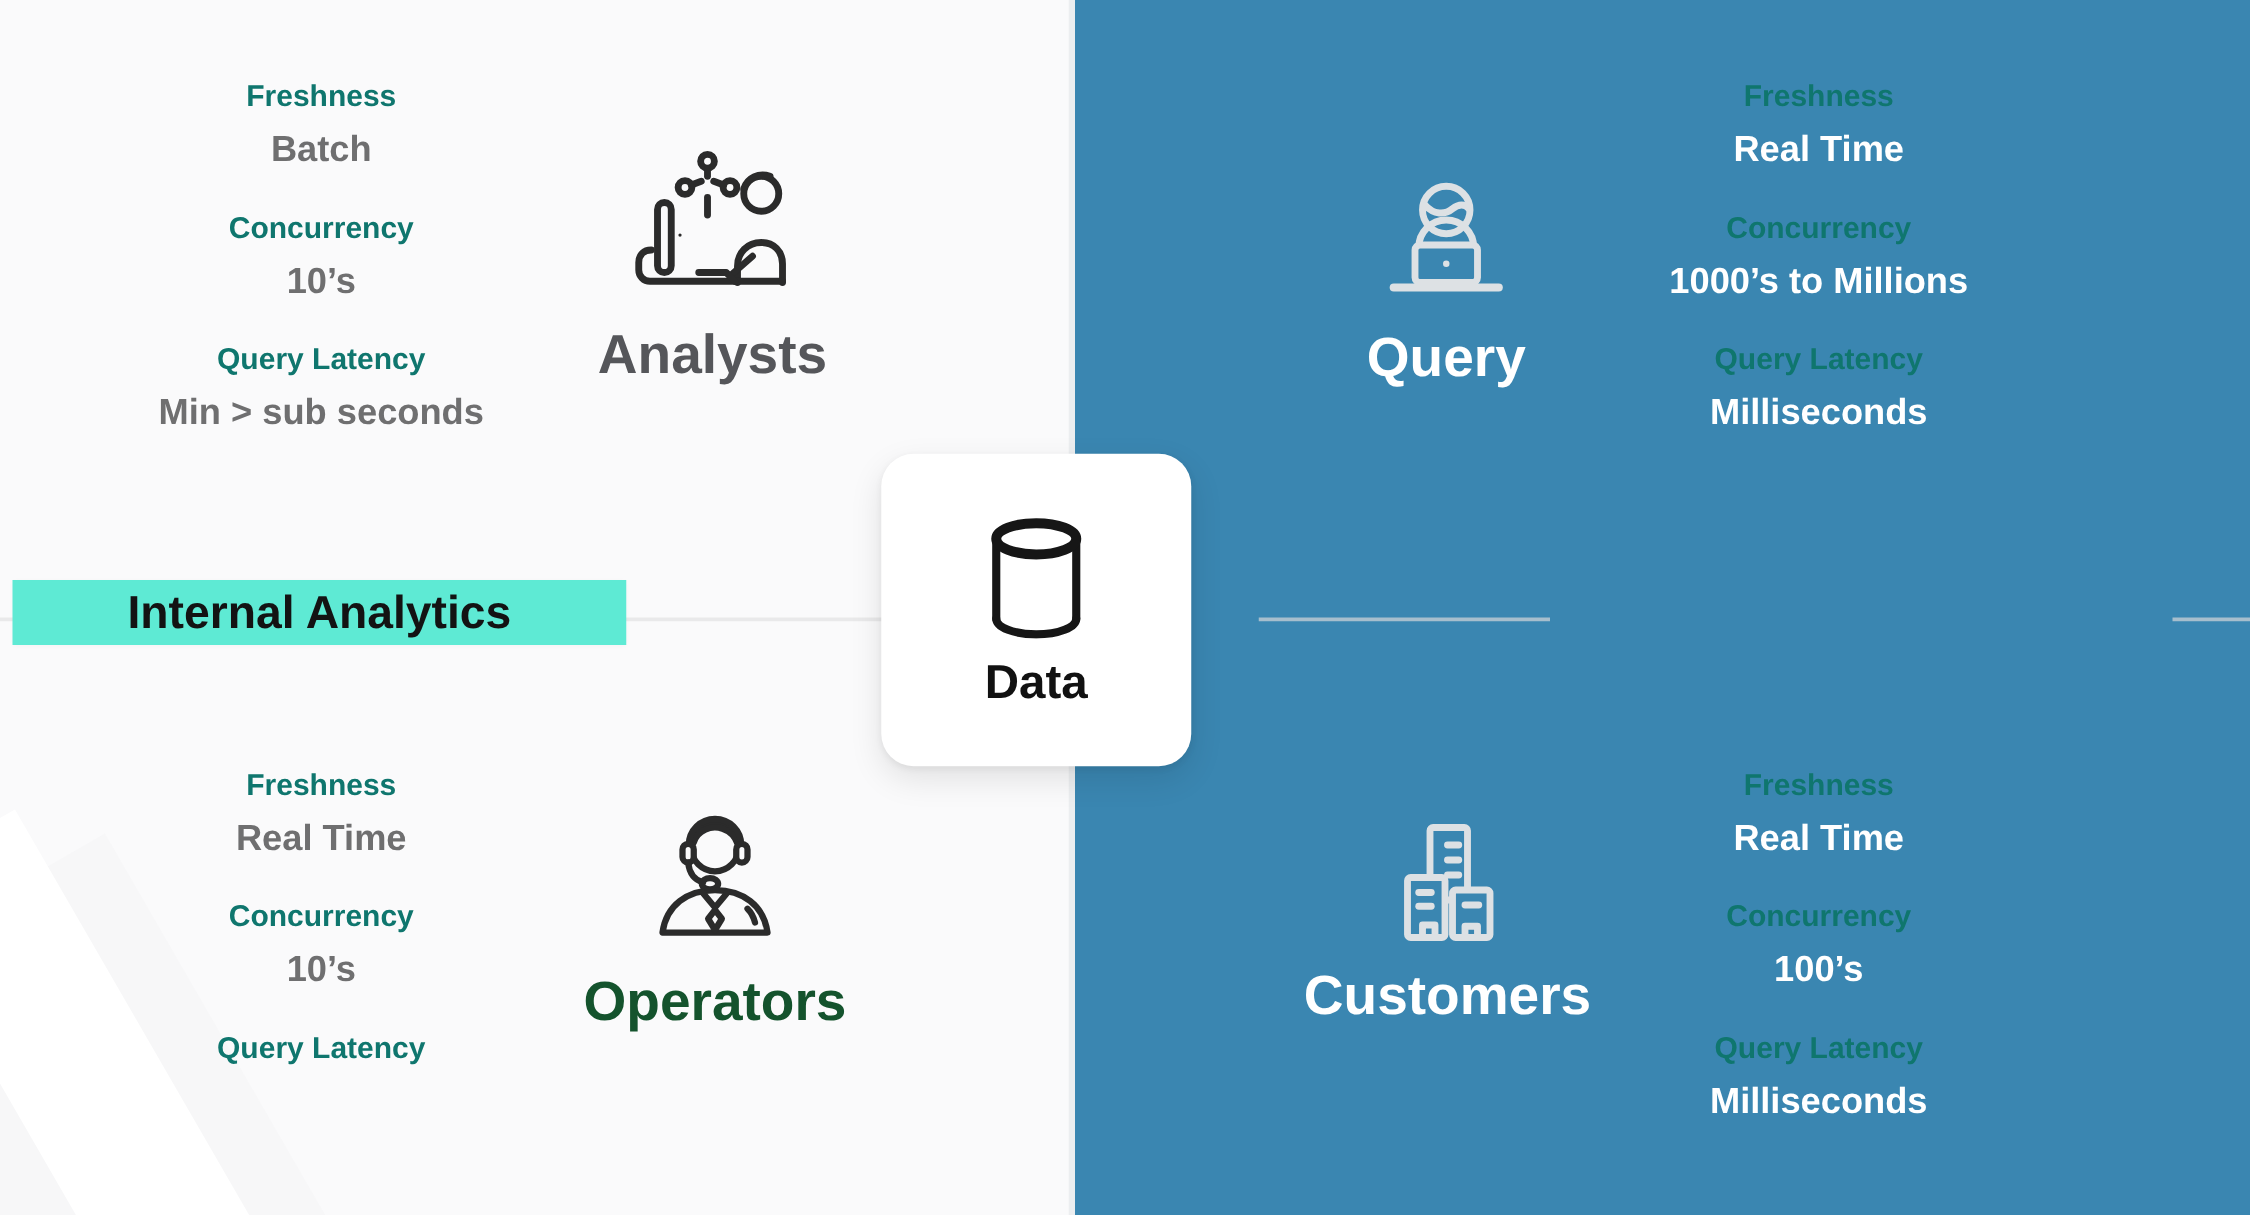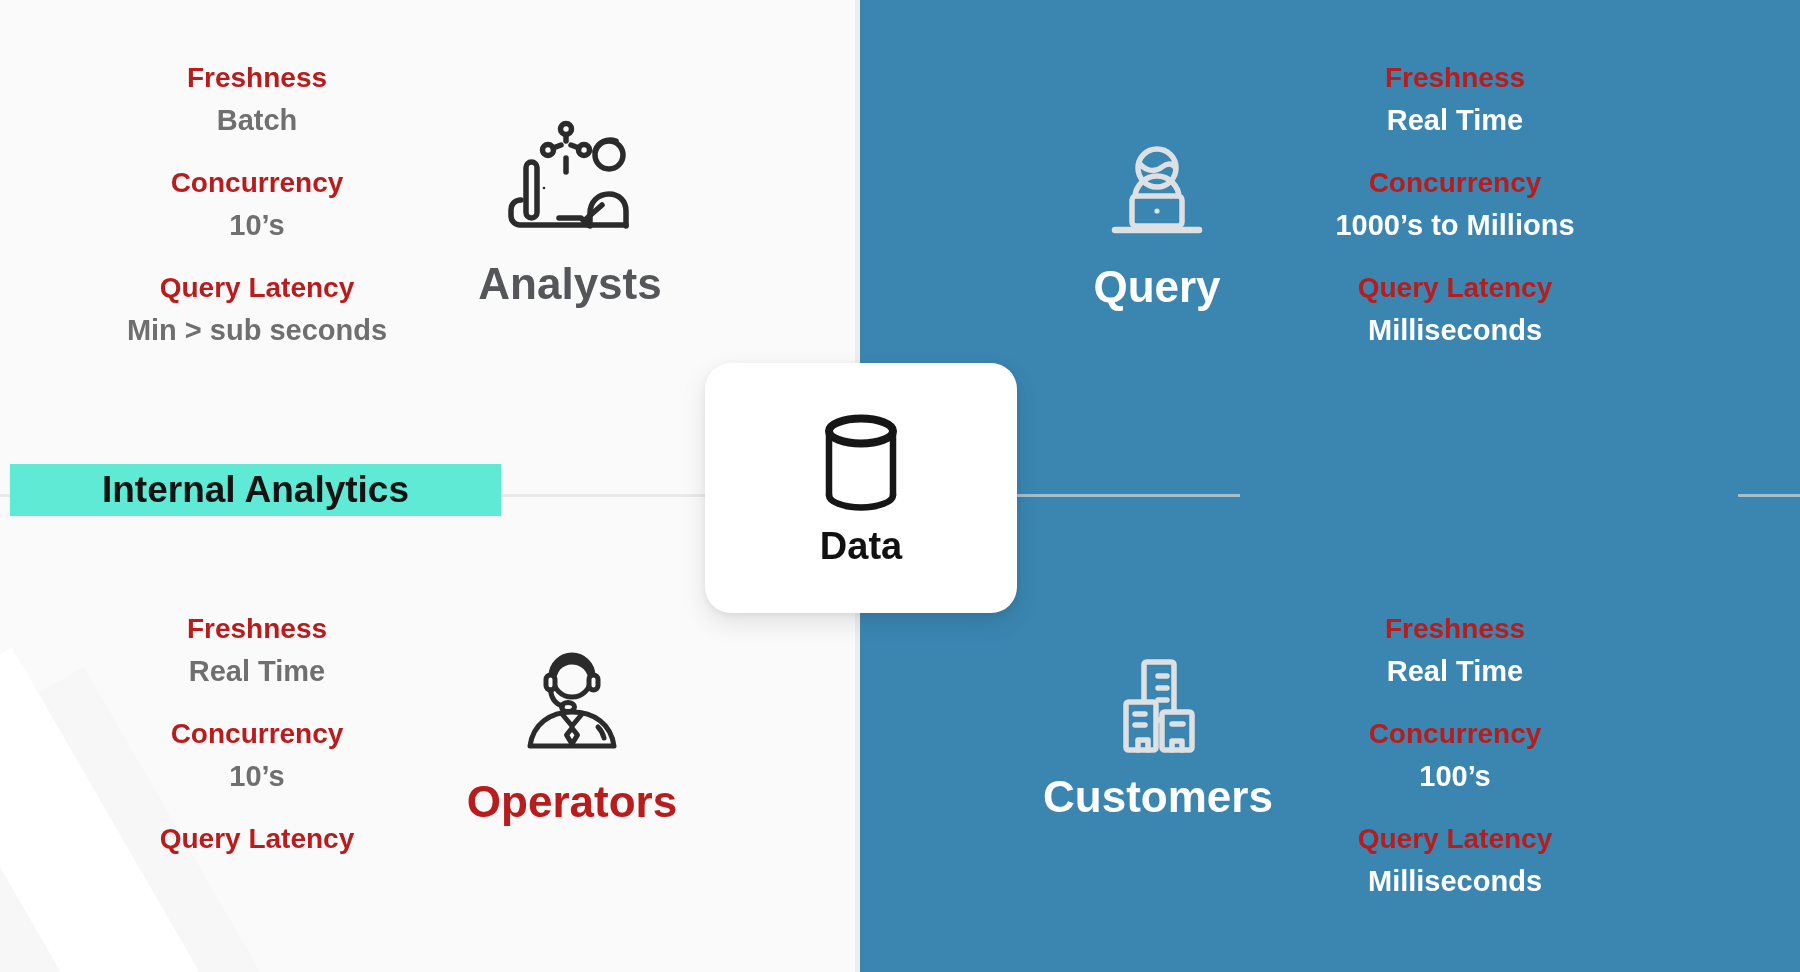--- a/index.html
+++ b/index.html
@@ -59,37 +59,37 @@
     position: absolute;
     width: 400px;
     text-align: center;
     z-index: 3;
   }
   .spec-block.tl { left: 57px;   top: 56px;  }
   .spec-block.bl { left: 57px;   top: 607px; }
   .spec-block.tr { left: 1255px; top: 56px;  }
   .spec-block.br { left: 1255px; top: 607px; }
   .spec-pair { margin-bottom: 19px; }
-  .spec-label { font-size: 28px; line-height: 43px; color: #b91c1c; }
+  .spec-label { font-size: 24px; line-height: 43px; color: #0f766e; }
   .spec-value { font-size: 29px; line-height: 43px; color: #6F6F70; }
   .spec-block.tr .spec-value, .spec-block.br .spec-value { color: #FFFFFF; }
 
   
   .persona {
     position: absolute;
     display: flex;
     flex-direction: column;
     align-items: center;
     z-index: 3;
   }
   .persona-label { font-size: 44px; line-height: 52px; }
   .persona.analysts  { left: 470px;  top: 120px; width: 200px; }
   .persona.analysts  .persona-label { margin-top: 22px; color: #55565A; }
   .persona.operators { left: 470px;  top: 648px; width: 204px; }
-  .persona.operators .persona-label { margin-top: 24px; color: #b91c1c; }
+  .persona.operators .persona-label { margin-top: 24px; color: #14532d; }
   .persona.users     { left: 1057px; top: 142px; width: 200px; }
   .persona.users     .persona-label { margin-top: 23px; color: #FFFFFF; }
   .persona.customers { left: 1043px; top: 656px; width: 230px; text-align: center; }
   .persona.customers .persona-label { margin-top: 15px; color: #FFFFFF; }
 
   
   .title-box {
     position: absolute;
     left: 10px; top: 464px;
     width: 491px; height: 52px;
@@ -105,21 +105,21 @@
     width: 500px; height: 58px;
     display: flex; align-items: center; justify-content: center;
     font-size: 40px; color: #FFFFFF;
     z-index: 4;
   }
 
   
   .data-card {
     position: absolute;
     left: 705px; top: 363px;
-    width: 312px; height: 250px;
+    width: 248px; height: 250px;
     background: #FFFFFF;
     border-radius: 26px;
     box-shadow: 0 10px 26px rgba(0,0,0,0.10), 0 2px 6px rgba(0,0,0,0.06);
     display: flex; flex-direction: column; align-items: center;
     padding-top: 50px; box-sizing: border-box;
     z-index: 5;
   }
   .data-label { font-size: 38px; color: #111111; margin-top: 14px; }
 
   svg { display: block; }

